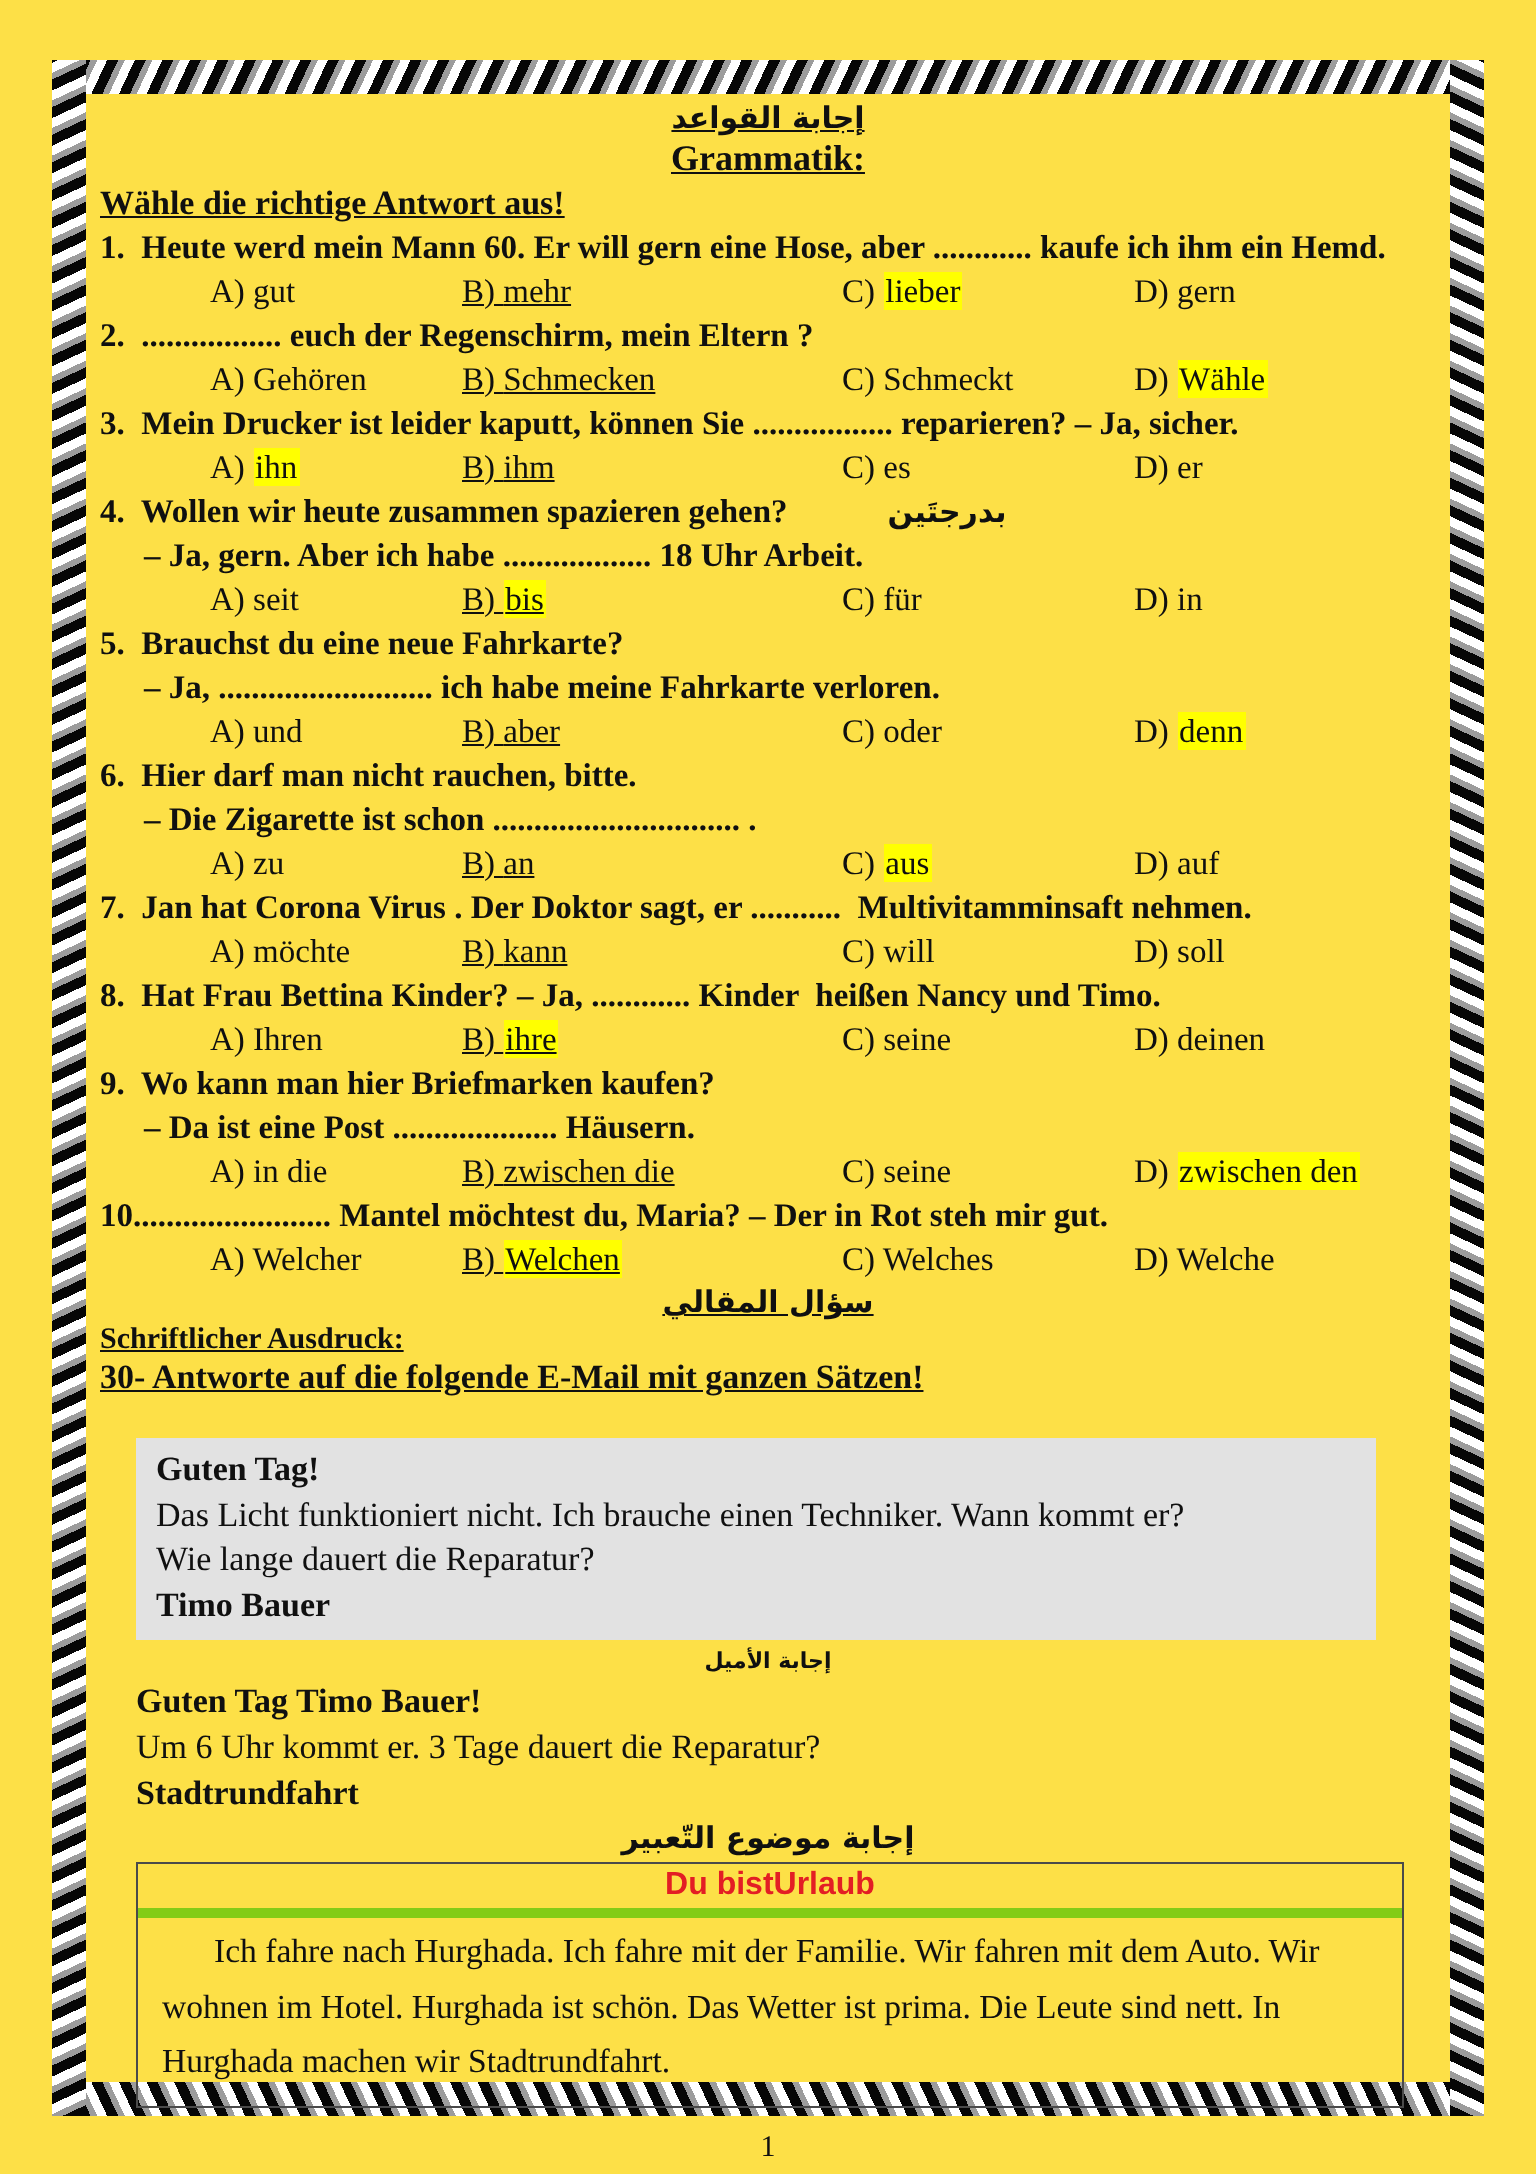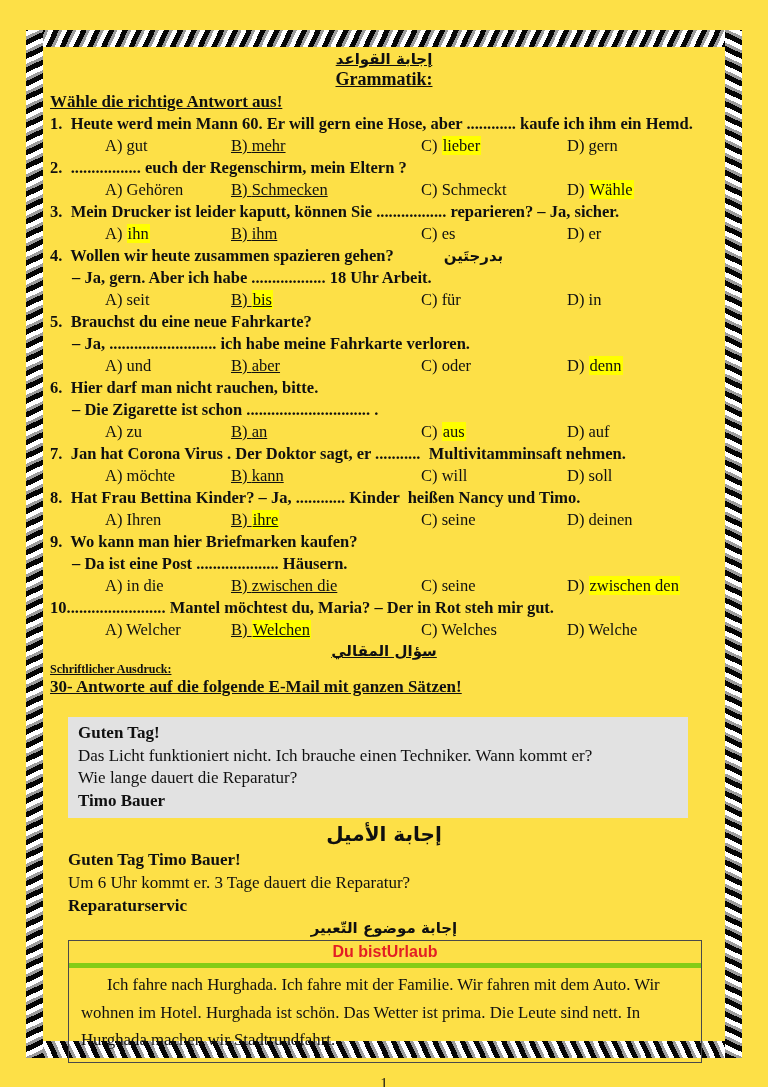--- a/index.html
+++ b/index.html
@@ -31,25 +31,25 @@
   .qsub{padding-left:22px;}
   .qnote{margin-left:50px;font-size:15px;}
   .opts{display:flex;padding-left:55px;line-height:22px;font-size:16.5px;}
   .opt:nth-child(1){width:126px;}
   .opt:nth-child(2){width:190px;text-decoration:underline;}
   .opt:nth-child(3){width:146px;}
   .opt:nth-child(4){flex:1;}
   .hl{background:var(--hl,#ffff00);padding:0 1px;}
 
   .h-essayq{font-size:15px;margin:1px 0 2px;}
-  .h-schrift{font-size:12px;margin:0;}
+  .h-schrift{font-size:15px;margin:0;}
   .h-task30{font-size:17px;margin:0 0 7px;}
 
   .email-box{margin-left:18px;width:600px;background:#e2e2e2;padding:5px 10px 6px;font-size:17px;line-height:22.5px;margin-top:20px;}
-  .h-emailans{font-size:20px;margin:4px 0 2px;}
+  .h-emailans{font-size:11px;margin:4px 0 2px;}
   .reply{margin-left:18px;font-size:17px;line-height:23px;}
 
   .h-essayans{font-size:15px;margin:2px 0 3px;}
   .essay-box{margin-left:18px;width:632px;border:1px solid #4a4a4a;}
   .essay-title{font-family:"Liberation Sans",sans-serif;font-weight:bold;font-size:16px;color:var(--red,#e31e24);text-align:center;border-bottom:5px solid #84cc16;padding:2px 0;}
   .essay-text{font-size:16.8px;line-height:27.5px;padding:3px 12px 8px;text-indent:26px;}
 
   .pagenum{text-align:center;font-size:15px;margin-top:12px;}
 </style>
 </head>
@@ -152,21 +152,21 @@
       <div>Das Licht funktioniert nicht. Ich brauche einen Techniker. Wann kommt er?</div>
       <div>Wie lange dauert die Reparatur?</div>
       <div class="bold">Timo Bauer</div>
     </div>
 
     <div class="center bold ar h-emailans" dir="rtl">إجابة الأميل</div>
 
     <div class="reply">
       <div class="bold">Guten Tag Timo Bauer!</div>
       <div>Um 6 Uhr kommt er. 3 Tage dauert die Reparatur?</div>
-      <div class="bold">Reparaturservic</div>
+      <div class="bold">Stadtrundfahrt</div>
     </div>
 
     <div class="center bold ar h-essayans" dir="rtl">إجابة موضوع التّعبير</div>
 
     <div class="essay-box">
       <div class="essay-title">Du bistUrlaub</div>
       <div class="essay-text">Ich fahre nach Hurghada. Ich fahre mit der Familie. Wir fahren mit dem Auto. Wir wohnen im Hotel. Hurghada ist schön. Das Wetter ist prima. Die Leute sind nett. In Hurghada machen wir Stadtrundfahrt.</div>
     </div>
 
     <div class="pagenum">1</div>

